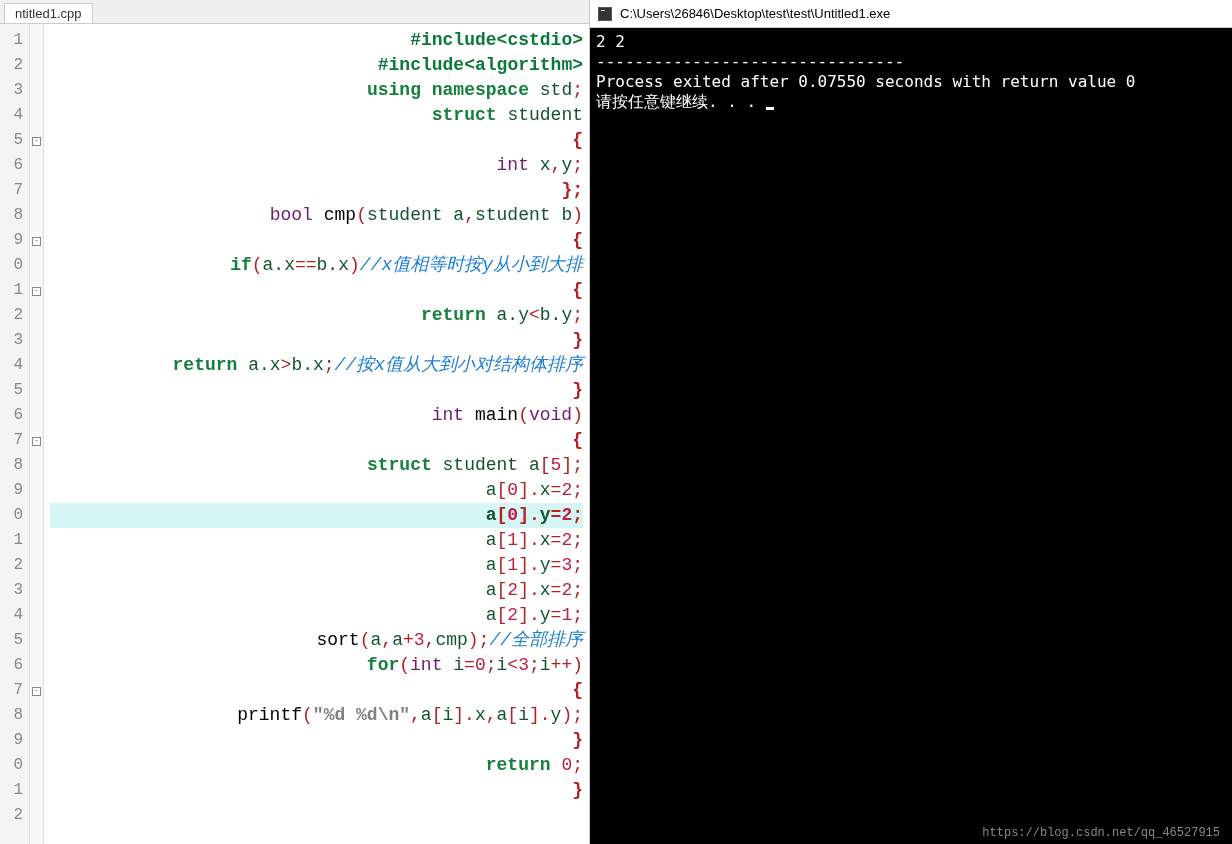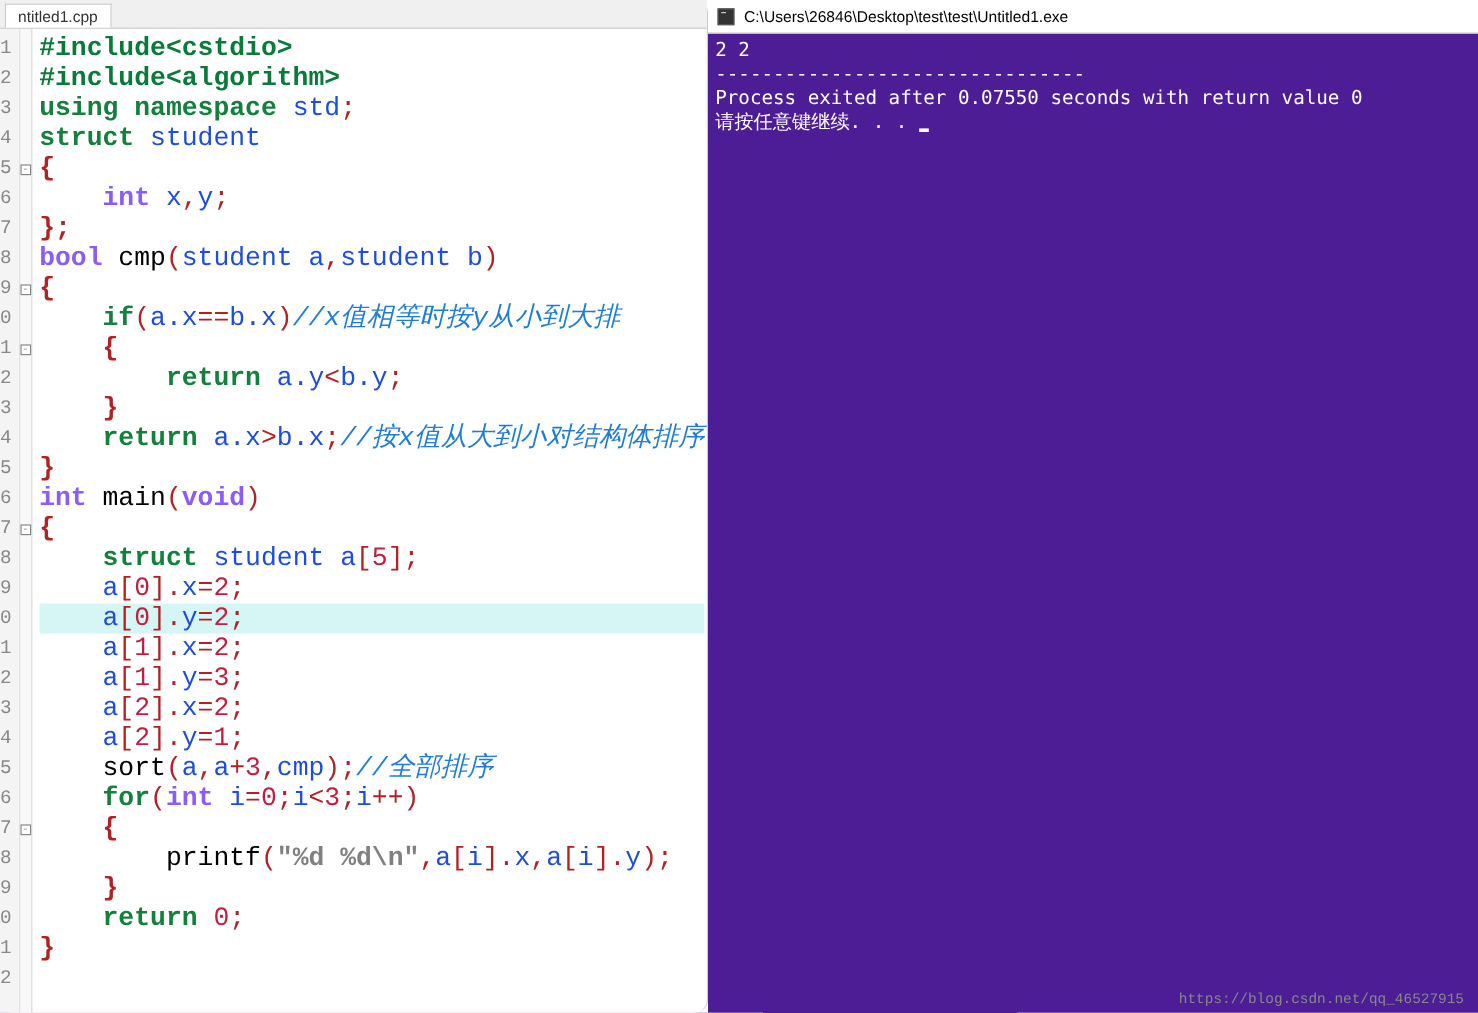--- a/index.html
+++ b/index.html
@@ -12,21 +12,20 @@
   overflow: hidden;
   background: #fff;
 }
 .editor-pane {
   width: 590px;
   height: 844px;
   background: #fff;
   display: flex;
   flex-direction: column;
   border-right: 1px solid #ccc;
-  border-radius: 11px;
 }
 .tab-bar {
   height: 24px;
   background: #f0f0f0;
   border-bottom: 1px solid #ccc;
   display: flex;
   align-items: flex-end;
   padding-left: 4px;
 }
 .tab {
@@ -73,39 +72,40 @@
   line-height: 7px;
   font-size: 9px;
   background: #fff;
   text-align: center;
 }
 .code {
   flex: 1;
   padding: 4px 6px;
   line-height: 25px;
   white-space: pre;
-  font-size: 22px;
+  font-size: 18px;
+  text-align: right;
 }
 .line { height: 25px; }
-.hl { background: #d6f5f5; display: block; width: 100%; }
+.hl { background: #d6f5f5; display: block; width: 100%; font-weight: bold; }
 .pp { color: #0a7a3b; font-weight: bold; }
 .kw { color: #15803d; font-weight: bold; }
-.ty { color: #8b5cf6; font-weight: bold; }
-.id { color: #1d4ed8; }
+.ty { color: #701a75; font-weight: normal; }
+.id { color: #14532d; }
 .fn { color: #000; }
 .pu { color: #b22222; }
 .st { color: #808080; font-weight: bold; }
 .nu { color: #c02040; }
 .cm { color: #1e7ed6; font-style: italic; font-family: Liberation Mono, monospace; }
 .br { color: #b22222; font-weight: bold; }
 
 .terminal-pane {
   flex: 1;
   height: 844px;
-  background: #4c1d95;
+  background: #000000;
   color: #fff;
   display: flex;
   flex-direction: column;
   font-family: 'SimSun', 'NSimSun', monospace;
   font-size: 16px;
   position: relative;
 }
 .term-titlebar {
   height: 28px;
   background: #fff;

